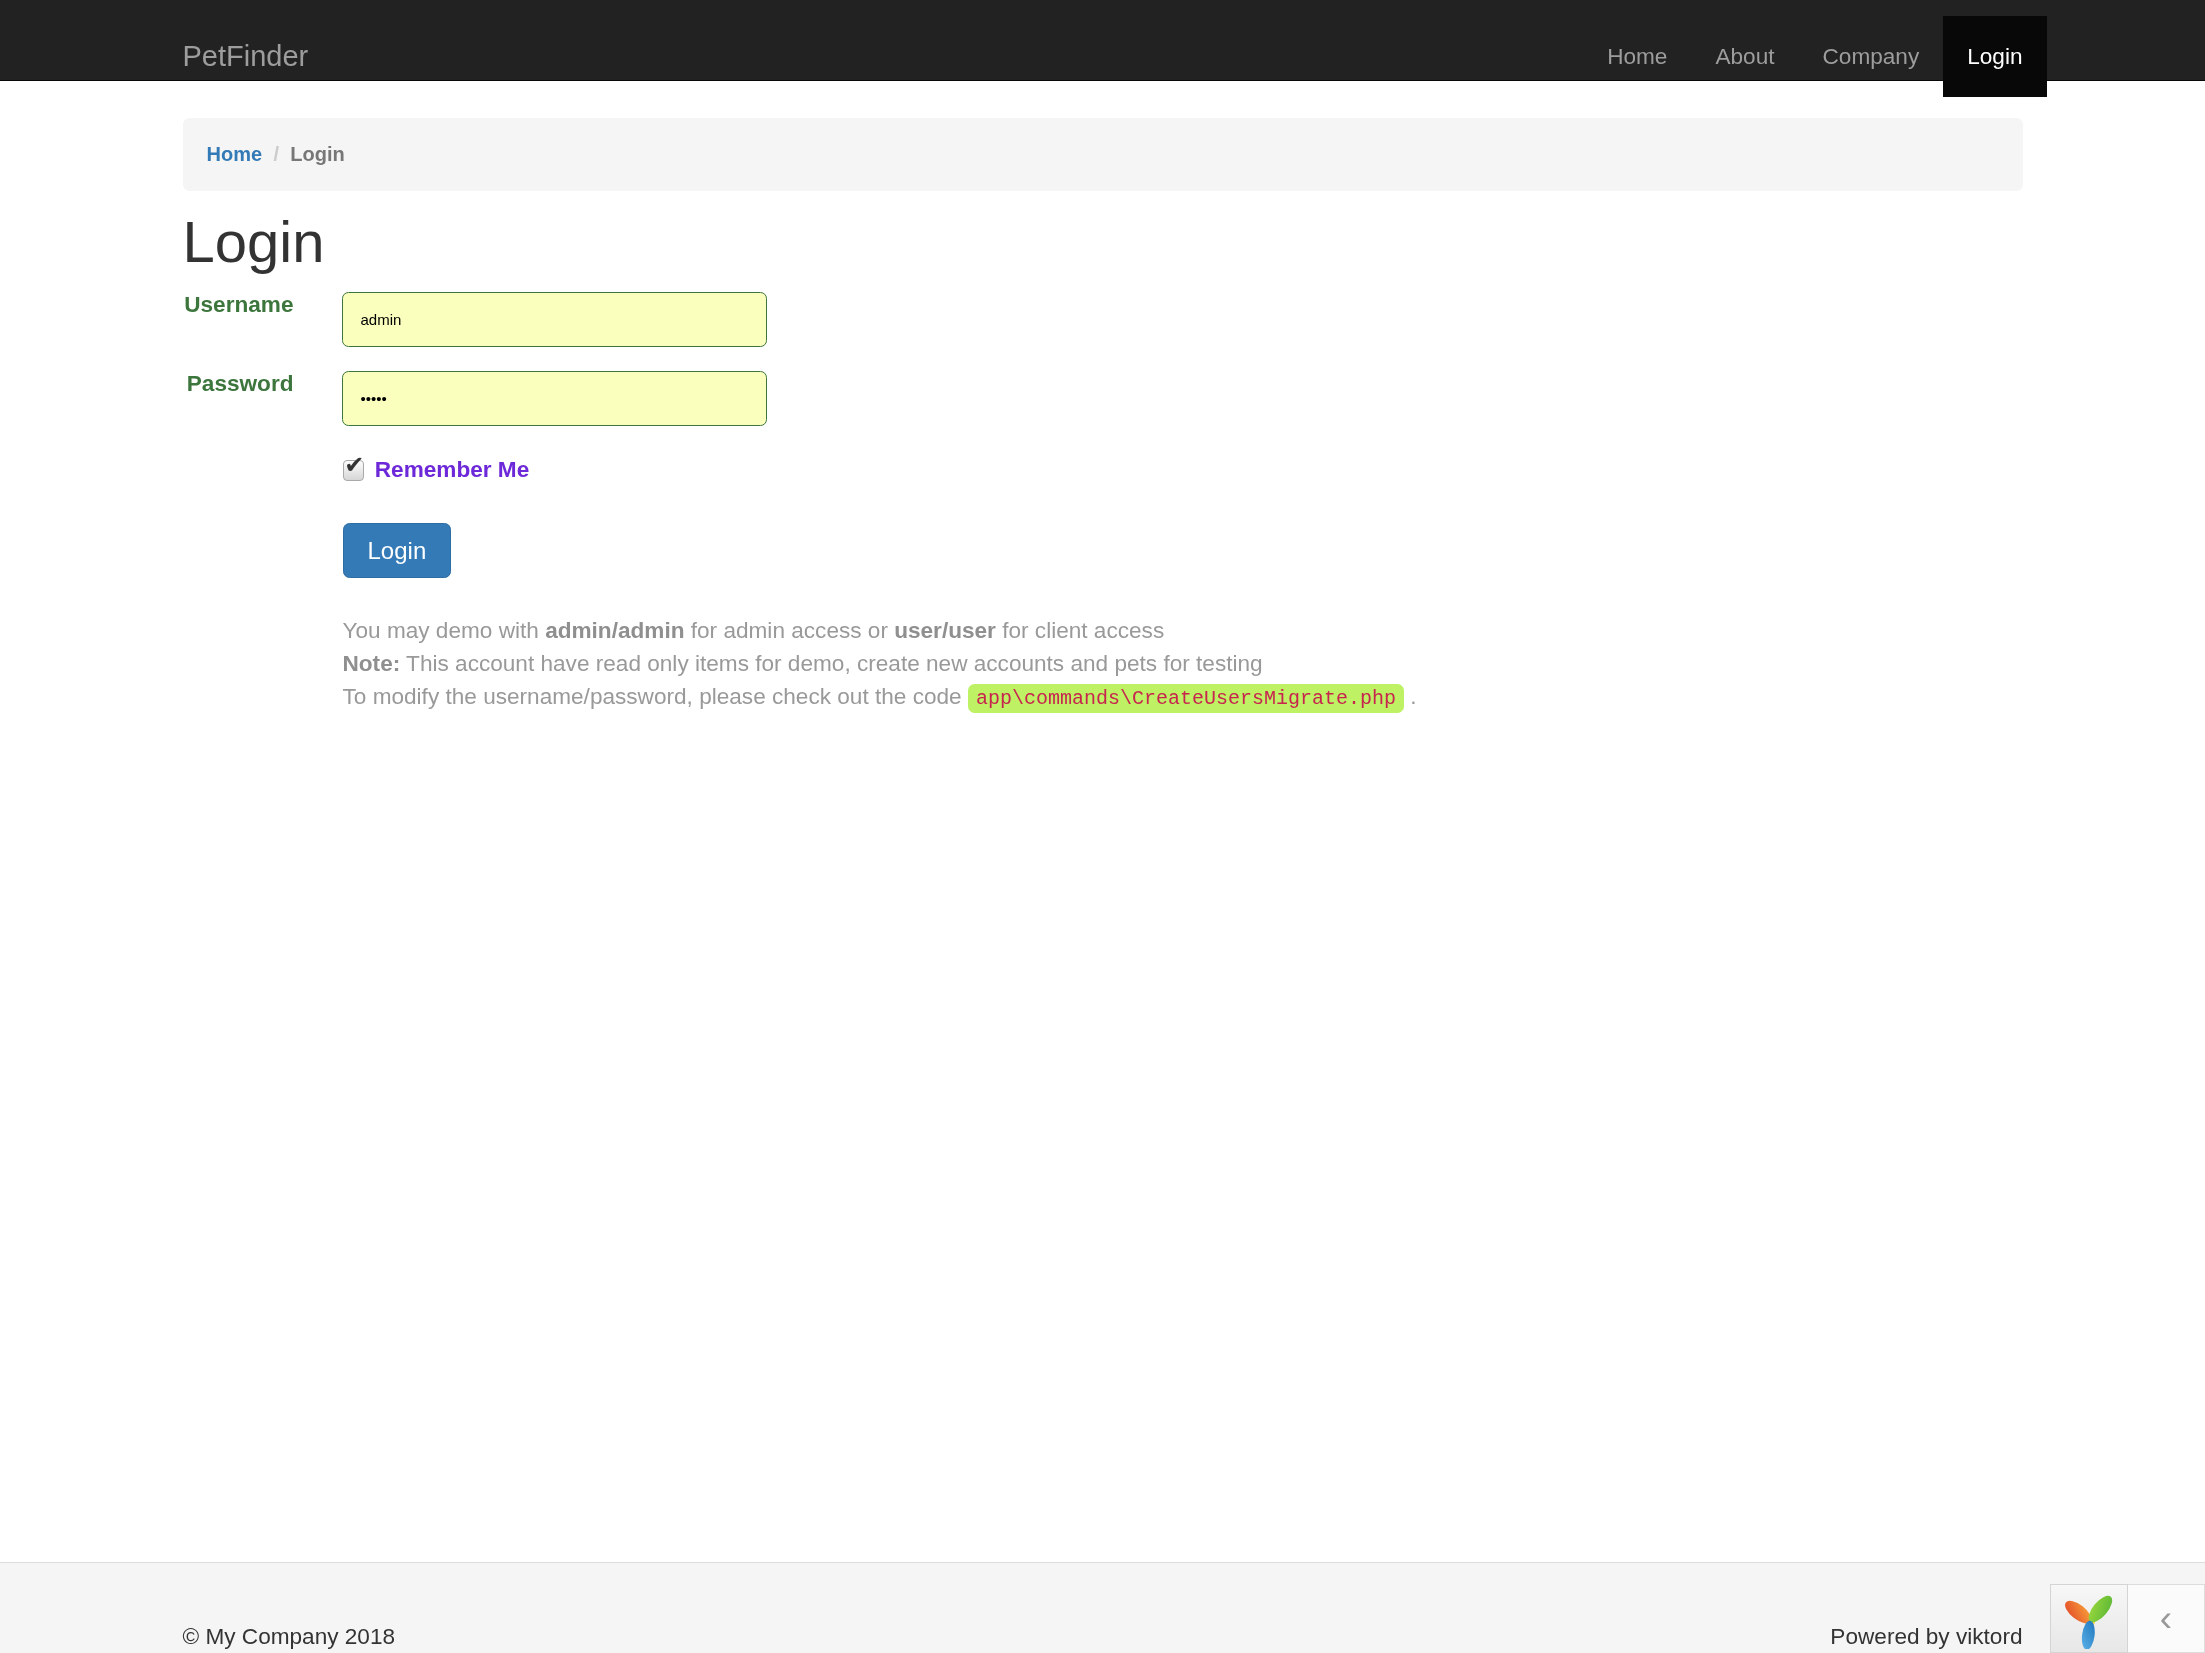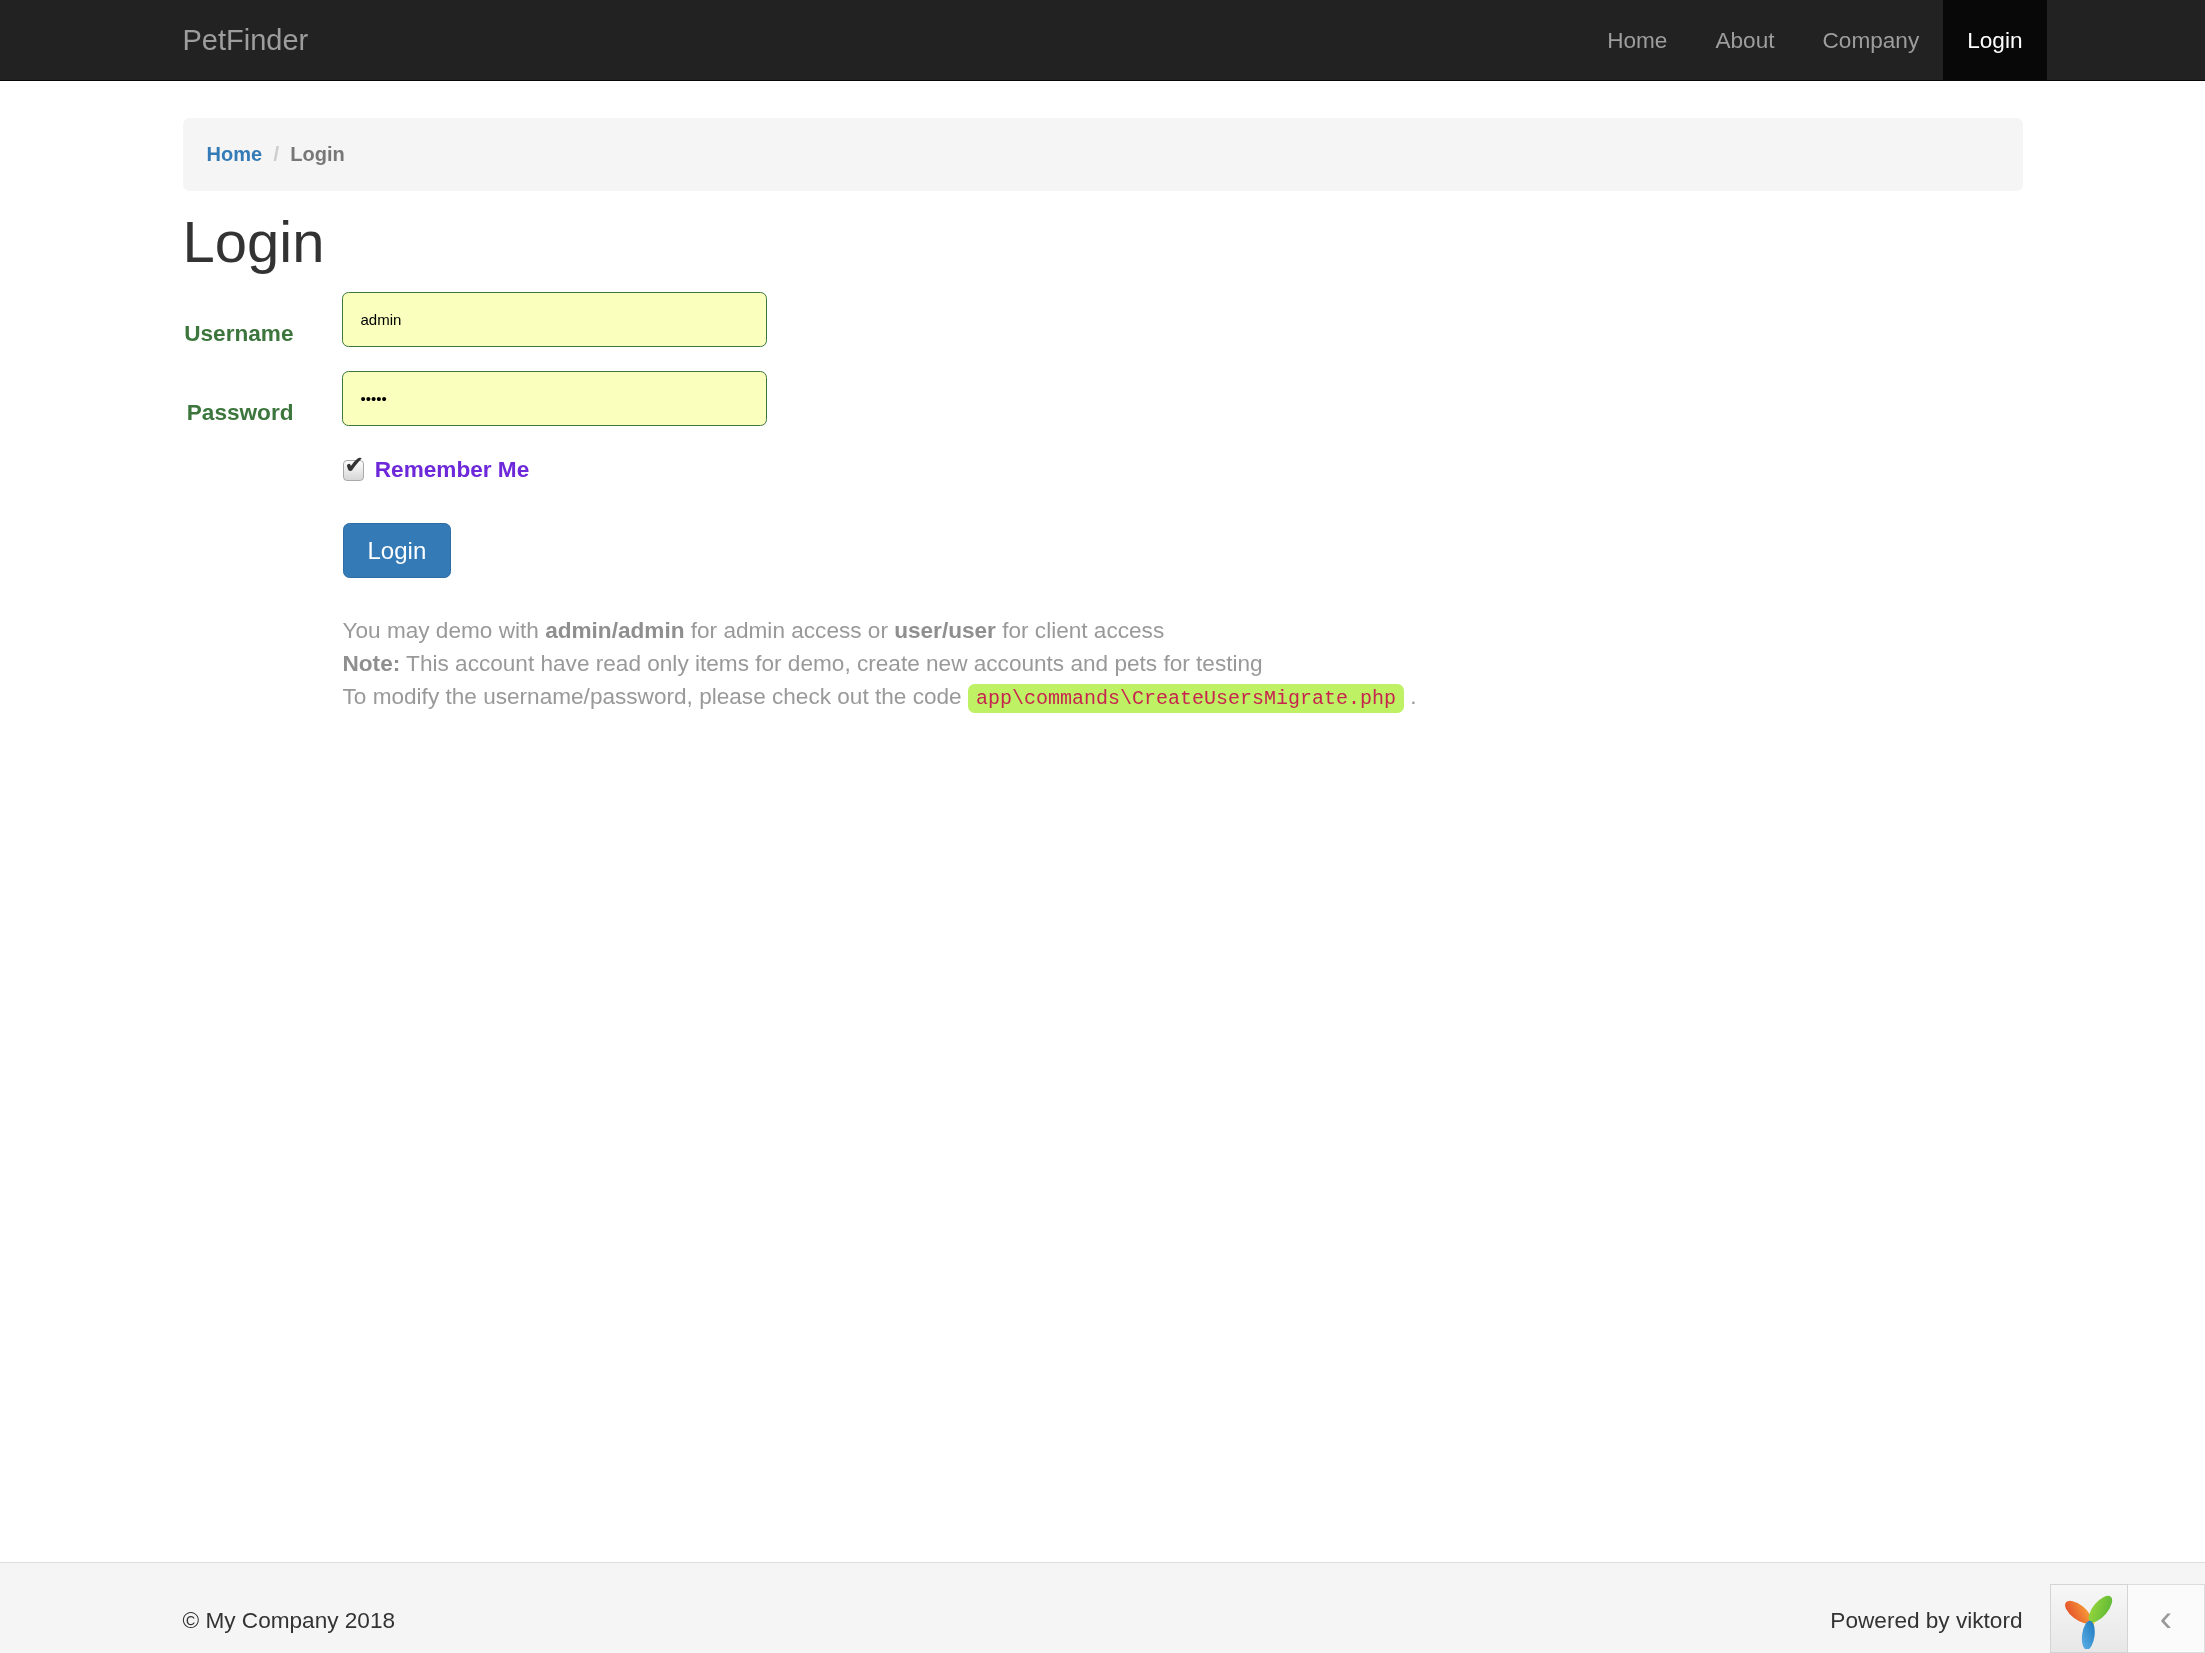--- a/index.html
+++ b/index.html
@@ -6,21 +6,21 @@
   html, body { margin: 0; padding: 0; }
   body {
     width: 2205px; height: 1653px;
     background: #fff;
     color: #333;
     font-family: "Liberation Sans", sans-serif;
     font-size: 22.6px;
     display: flex; flex-direction: column;
     overflow: hidden;
   }
-  .container { width: 1840px; margin: 0 auto; }
+  .container { width: 1840px; margin: 16px auto; }
 
   
   .navbar {
     flex: none; height: 81px;
     background: #222;
     border-bottom: 1.6px solid #080808;
   }
   .navbar .container { display: flex; justify-content: space-between; height: 100%; }
   .brand {
     line-height: 81px; font-size: 29px; color: #9d9d9d;
@@ -45,21 +45,21 @@
   .breadcrumb .sep { color: #ccc; padding: 0 11.3px; }
   .breadcrumb .current { color: #777; }
 
   h1.page-title {
     font-size: 58px; font-weight: 400; color: #333;
     margin: 19.4px 0 18px 0; line-height: 1.1;
   }
   .intro { margin: 0 0 21px 0; font-size: 22.6px; color: #333; }
 
   
-  .form-group { display: flex; align-items: flex-end; margin-bottom: 24px; }
+  .form-group { display: flex; align-items: flex-start; margin-bottom: 24px; }
   .control-label {
     flex: 0 0 111px; text-align: right; margin-right: 48px;
     font-weight: bold; color: #3c763d; font-size: 22.6px; cursor: default;
   }
   .form-control {
     width: 425px; height: 55px;
     background: #faffbd;
     border: 1.6px solid #3c763d; border-radius: 6.5px;
     padding: 0 18px; font-size: 15px; color: #000;
     font-family: "Liberation Sans", sans-serif;

